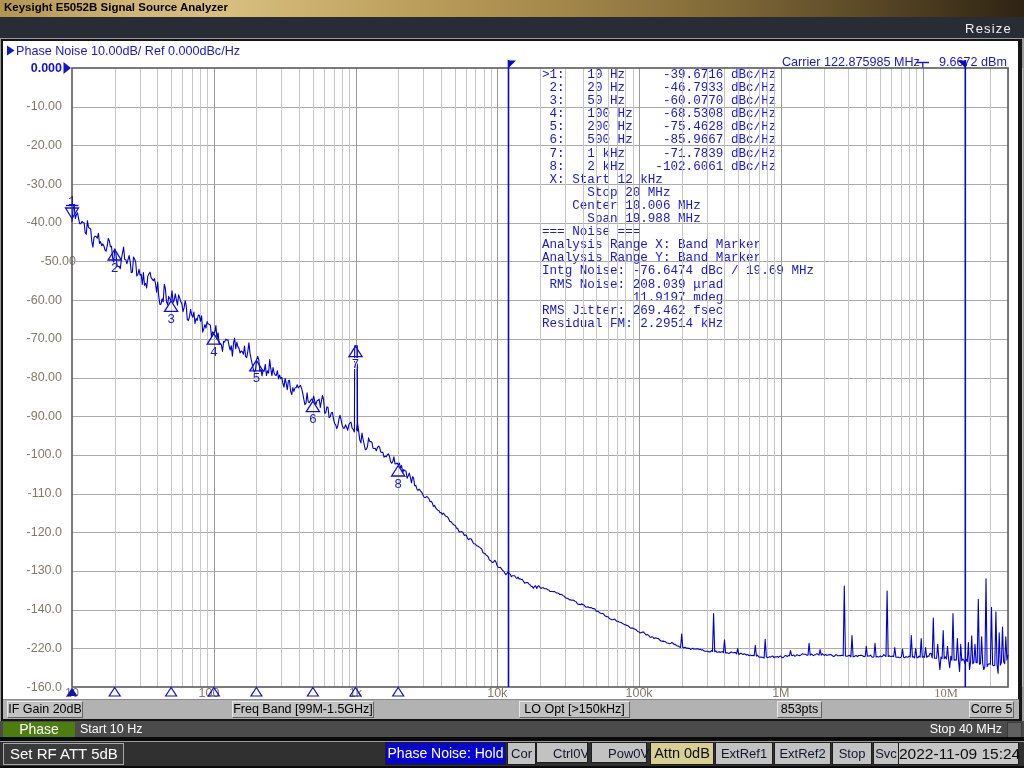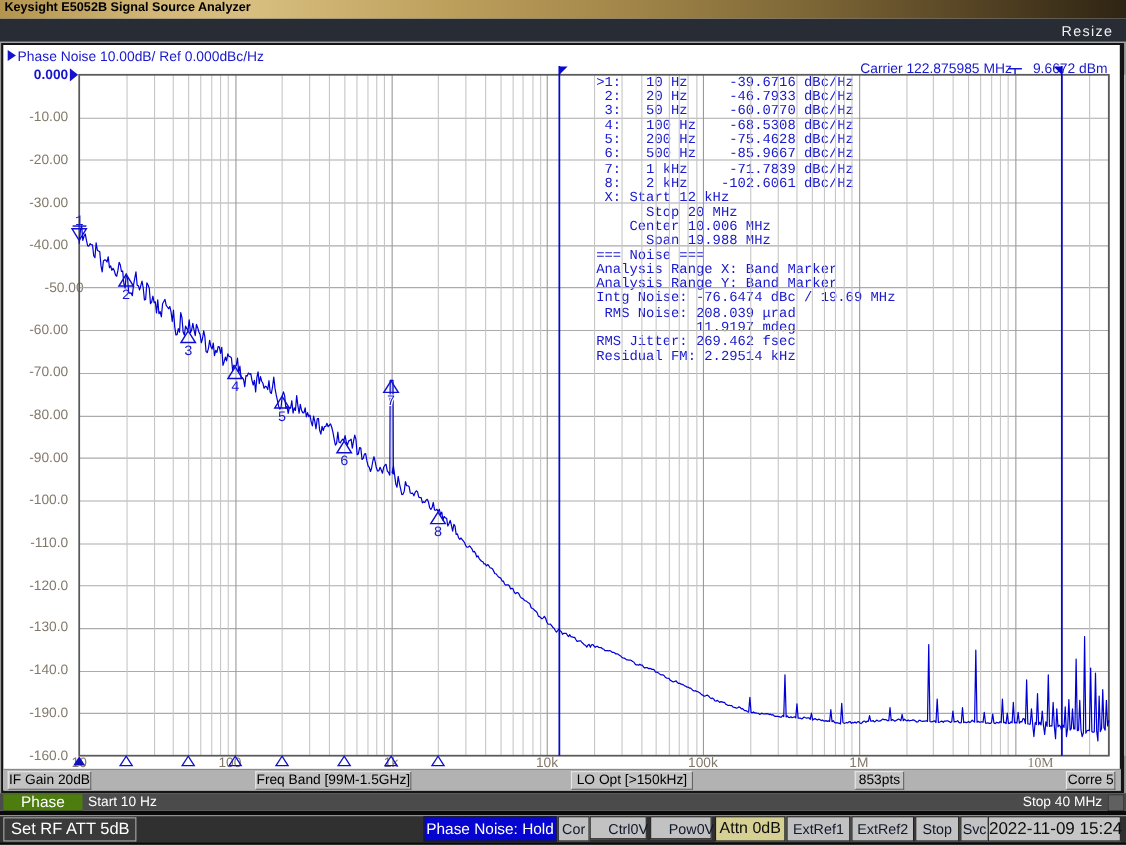--- a/index.html
+++ b/index.html
@@ -76,21 +76,21 @@
     <div class="ylab" style="left: 16px; top: 254.938px;">-50.00</div>
     <div class="ylab" style="left: 2px; top: 293.625px;">-60.00</div>
     <div class="ylab" style="left: 2px; top: 332.312px;">-70.00</div>
     <div class="ylab" style="left: 2px; top: 371px;">-80.00</div>
     <div class="ylab" style="left: 2px; top: 409.688px;">-90.00</div>
     <div class="ylab" style="left: 2px; top: 448.375px;">-100.0</div>
     <div class="ylab" style="left: 2px; top: 487.062px;">-110.0</div>
     <div class="ylab" style="left: 2px; top: 525.75px;">-120.0</div>
     <div class="ylab" style="left: 2px; top: 564.438px;">-130.0</div>
     <div class="ylab" style="left: 2px; top: 603.125px;">-140.0</div>
-    <div class="ylab" style="left: 2px; top: 641.812px;">-190.0</div>
+    <div class="ylab" style="left: 2px; top: 641.812px;">-220.0</div>
     <div class="ylab" style="left: 2px; top: 680.5px;">-160.0</div>
   </div>
 
 <div id="xlabels">
     <div class="xlab" style="left: 42px;">10</div>
     <div class="xlab" style="left: 179px;">100</div>
     <div class="xlab" style="left: 325.54px;">1k</div>
     <div class="xlab" style="left: 467.31px;">10k</div>
     <div class="xlab" style="left: 609.08px;">100k</div>
     <div class="xlab" style="left: 750.85px;">1M</div>

